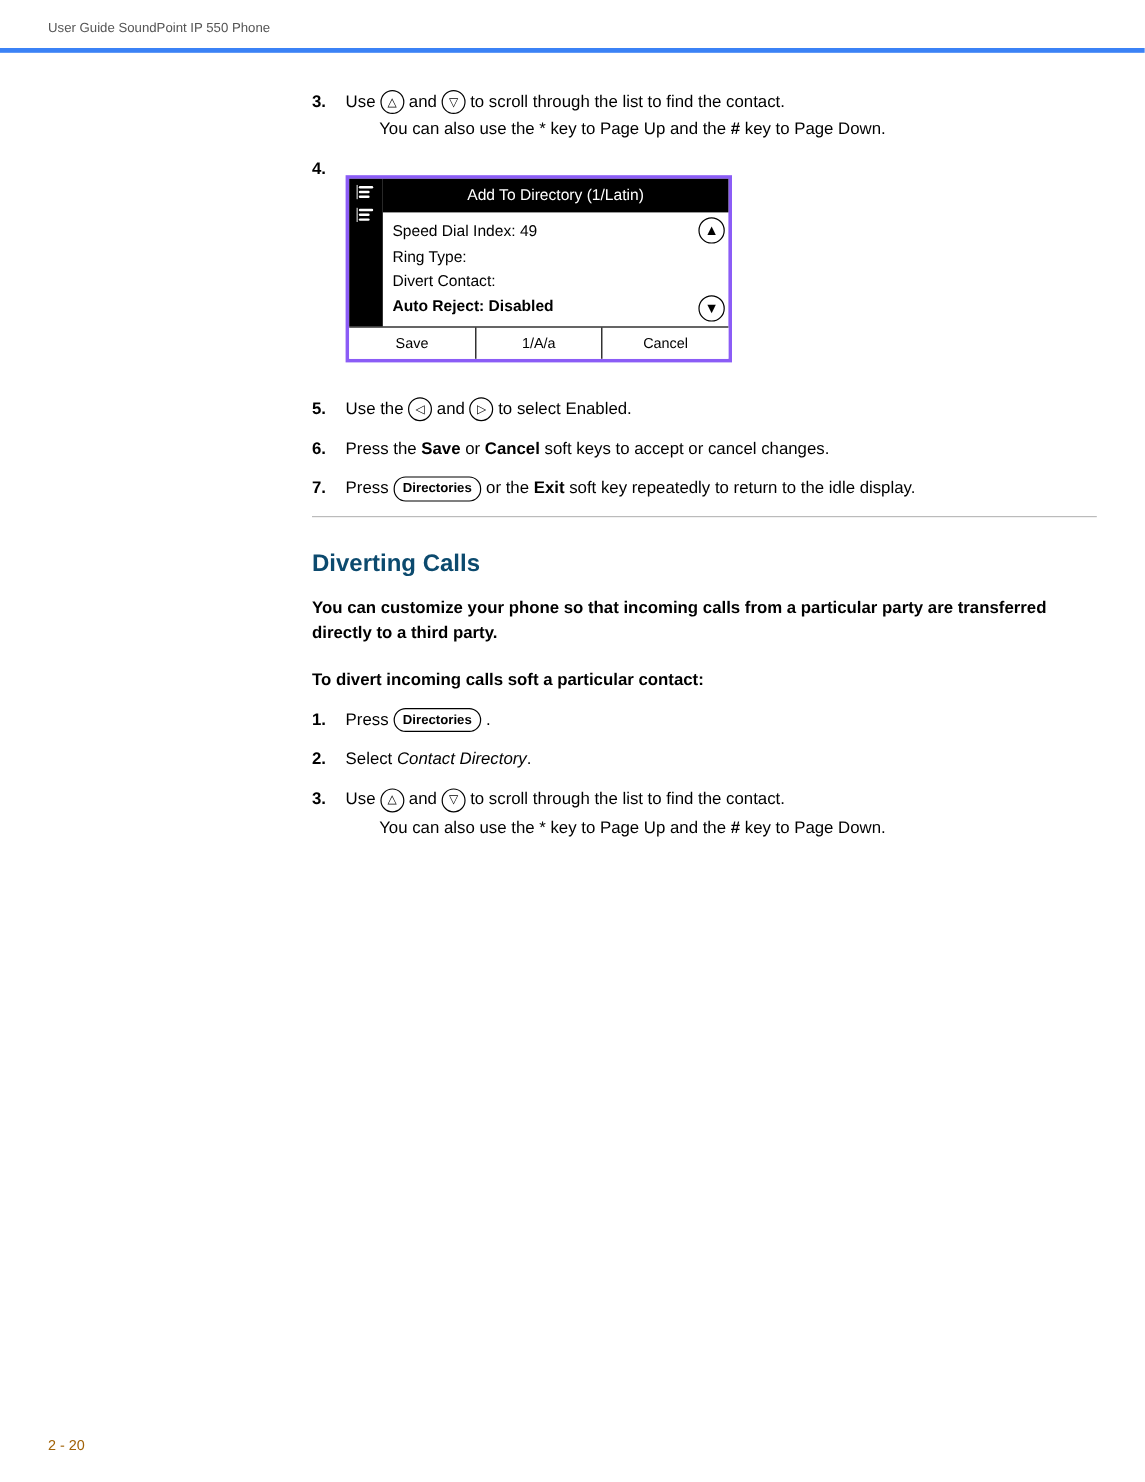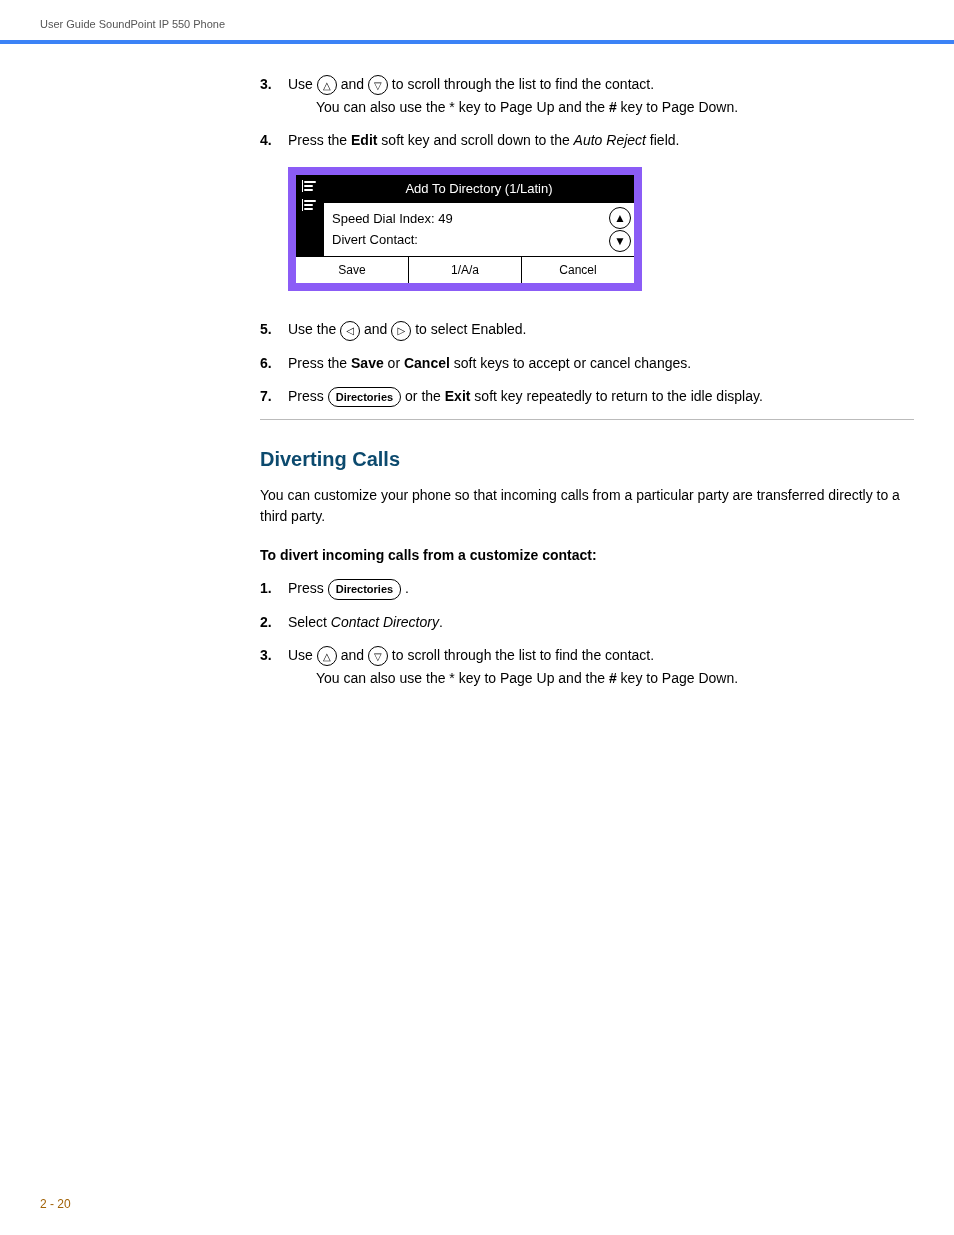--- a/index.html
+++ b/index.html
@@ -63,22 +63,22 @@
     .arrow-down::before { content: '▽'; font-size: 10px; }
     .arrow-left::before { content: '◁'; font-size: 10px; }
     .arrow-right::before { content: '▷'; font-size: 10px; }
 
     .screen-container {
       margin: 16px 0 16px 0;
       display: inline-block;
     }
 
     .phone-screen {
-      border: 8px solid #8b5cf6;
-      width: 354px;
+      border: 3px solid #8b5cf6;
+      width: 322px;
       background: #fff;
       font-family: Arial, Helvetica, sans-serif;
     }
 
     .screen-sidebar {
       display: flex;
       flex-direction: row;
     }
 
     .screen-left-icons {
@@ -179,20 +179,21 @@
     .section-heading {
       color: #0c4a6e;
       font-size: 20px;
       font-weight: bold;
       margin: 28px 0 14px 0;
     }
 
     .section-intro {
       margin-bottom: 18px;
       line-height: 1.5;
+      font-weight: bold;
     }
 
     .subsection-heading {
       font-weight: bold;
       margin-bottom: 12px;
       line-height: 1.5;
     }
 
     .divider-line {
       border: none;
@@ -238,21 +239,20 @@
         <span> to scroll through the list to find the contact.</span>
         <div class="indent-note">
           You can also use the * key to Page Up and the <strong>#</strong> key to Page Down.
         </div>
       </div>
     </li>
 
     <li class="step-item">
       <span class="step-number">4.</span>
       <div class="step-content">
-        <span>Press the <strong>Edit</strong> soft key and scroll down to the <em>Auto Reject</em> field.</span>
 
         
         <div class="screen-container">
           <div class="phone-screen">
             <div class="screen-sidebar">
 
               <div class="screen-left-icons">
                 <div class="screen-icon-box">
                   <svg width="16" height="14" viewBox="0 0 16 14" xmlns="http://www.w3.org/2000/svg">
                     <rect x="2" y="1" width="12" height="2" rx="1"></rect>
@@ -269,21 +269,23 @@
                     <rect x="0" y="0" width="1" height="12"></rect>
                   </svg>
                 </div>
               </div>
 
               <div class="screen-main">
                 <div class="screen-title">Add To Directory (1/Latin)</div>
                 <div style="display:flex;">
                   <div class="screen-body" style="flex:1;">
                     <div>Speed Dial Index: 49</div>
+                    <div>Ring Type:</div>
                     <div>Divert Contact:</div>
+                    <div><strong>Auto Reject: Disabled</strong></div>
                   </div>
 
                   <div class="screen-right-icons">
                     <div class="scroll-btn">▲</div>
                     <div class="scroll-btn">▼</div>
                   </div>
                 </div>
               </div>
             </div>
 
@@ -327,21 +329,21 @@
   </ol>
 
   <hr class="divider-line">
 
   <div>
 
     <h2 class="section-heading">Diverting Calls</h2>
 
     <p class="section-intro">You can customize your phone so that incoming calls from a particular party are transferred directly to a third party.</p>
 
-    <p class="subsection-heading">To divert incoming calls from a customize contact:</p>
+    <p class="subsection-heading">To divert incoming calls soft a particular contact:</p>
 
     <ol class="step-list">
 
       <li class="step-item">
         <span class="step-number">1.</span>
         <div class="step-content">
           <span>Press </span>
           <span class="directories-btn">Directories</span>
           <span> .</span>
         </div>

